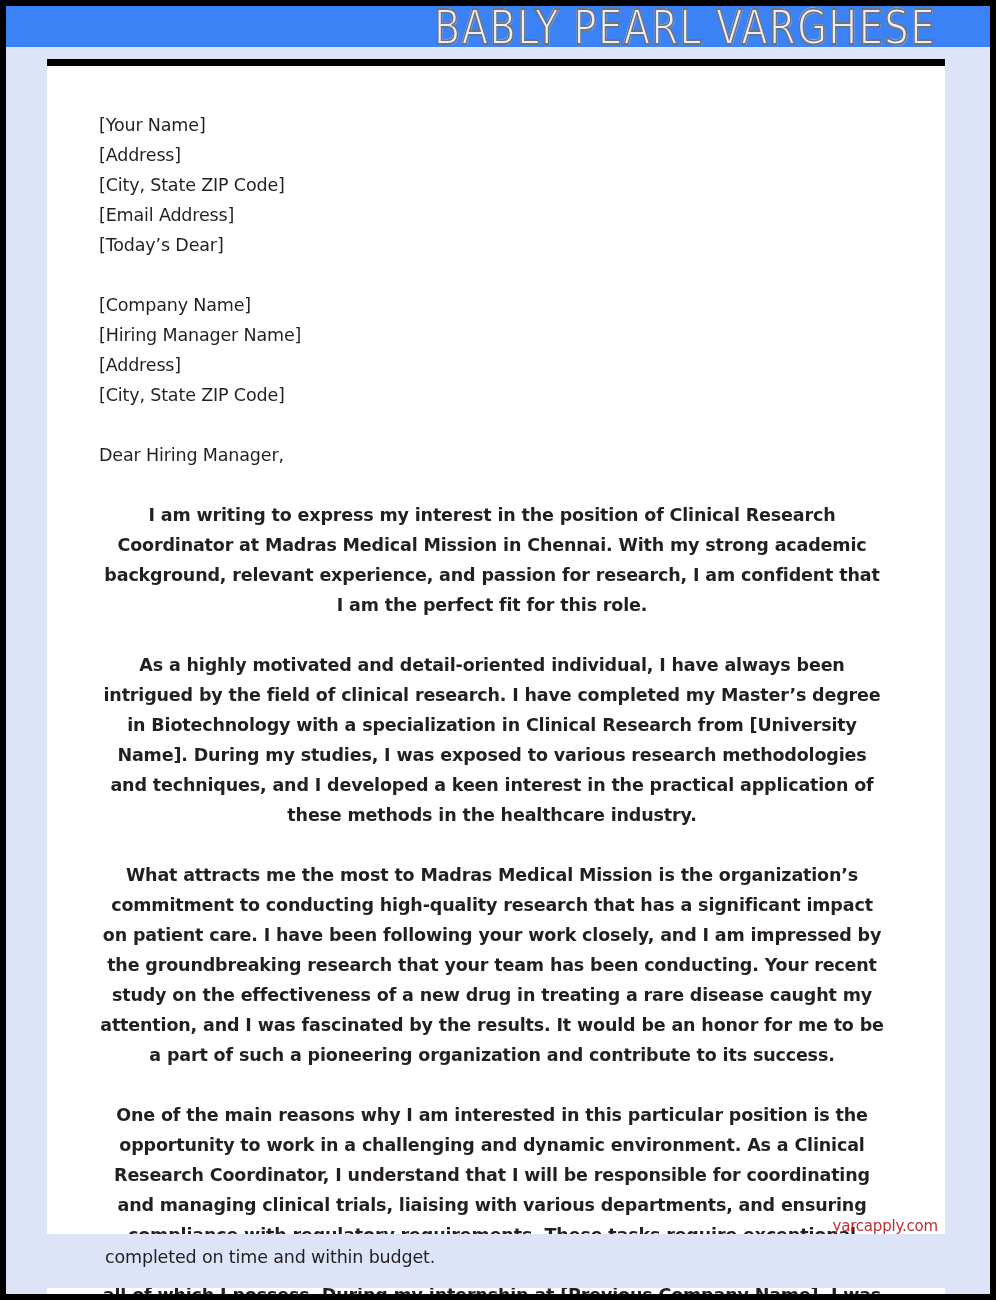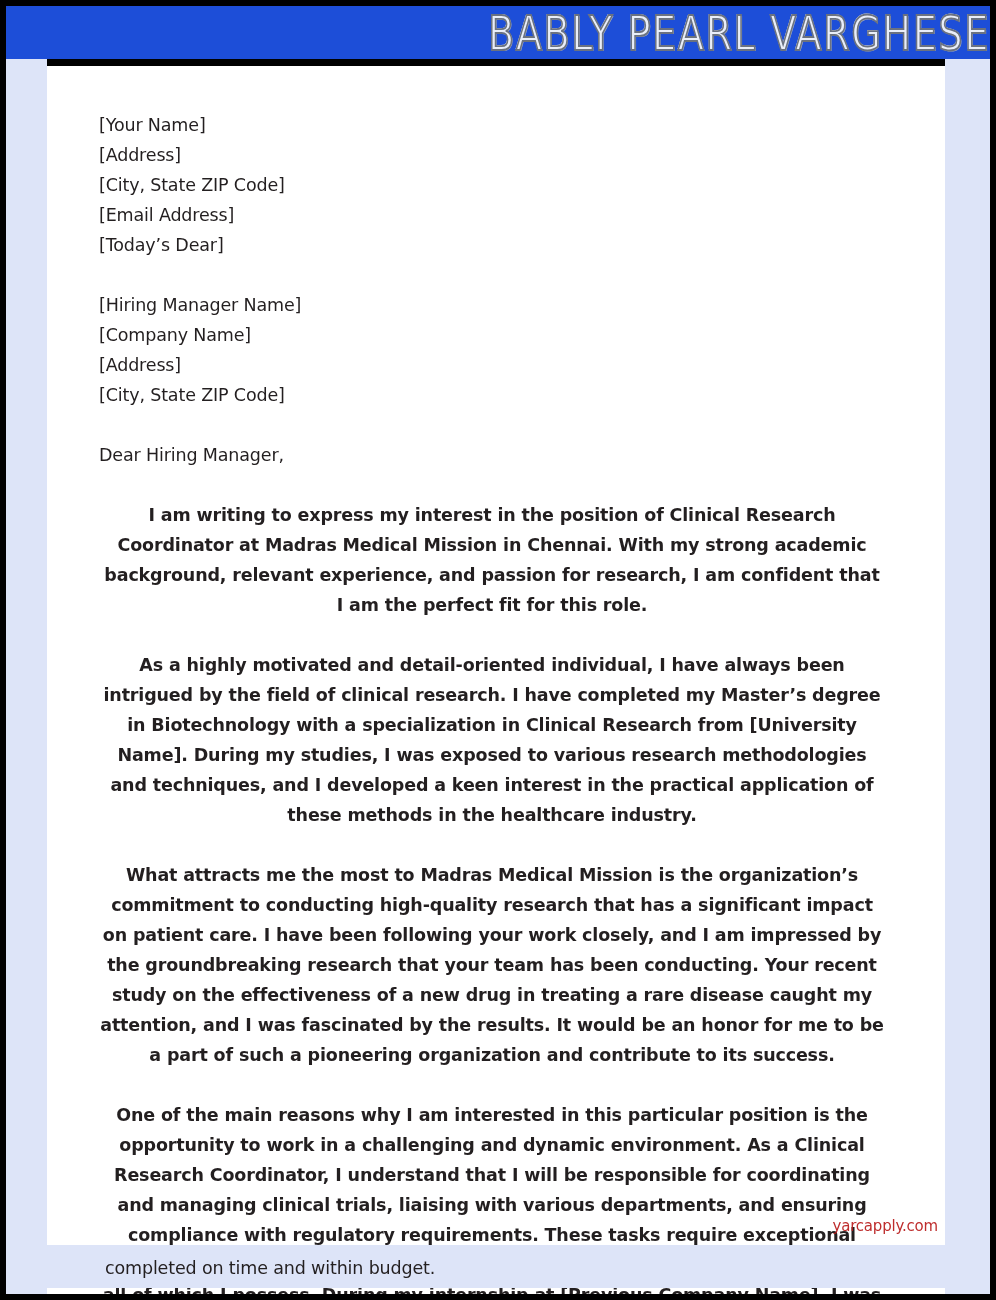--- a/index.html
+++ b/index.html
@@ -19,25 +19,26 @@
     overflow: hidden;
     font-family: "DejaVu Sans", sans-serif;
   }
 
   
   .header-band {
     position: absolute;
     top: 0;
     left: 0;
     right: 0;
-    height: 53px;
-    background: #1d4ed8;
+    height: 41px;
+    background: #3b82f6;
     display: flex;
     align-items: center;
     justify-content: flex-end;
+    padding-right: 54px;
     box-sizing: border-box;
   }
 
   .header-name {
     font-family: "DejaVu Sans", sans-serif;
     font-size: 40px;
     line-height: 40px;
     letter-spacing: 1.5px;
     font-weight: 400;
     color: #e9eef9;
@@ -97,21 +98,21 @@
   .para:last-child {
     margin-bottom: 0;
   }
 
   
   .bottom-band {
     position: absolute;
     left: 6px;
     right: 6px;
     bottom: 6px;
-    height: 43px;
+    height: 54px;
     background: #dde4f8;
     pointer-events: none;
     z-index: 5;
   }
 
   .bottom-band-text {
     position: absolute;
     left: 93px;
     top: 8px;
     font-family: "DejaVu Sans", sans-serif;
@@ -152,22 +153,22 @@
 
         <div class="addr-block">
           <span class="addr-line">[Your Name]</span>
           <span class="addr-line">[Address]</span>
           <span class="addr-line">[City, State ZIP Code]</span>
           <span class="addr-line">[Email Address]</span>
           <span class="addr-line">[Today’s Dear]</span>
         </div>
 
         <div class="addr-block">
+          <span class="addr-line">[Company Name]</span>
           <span class="addr-line">[Hiring Manager Name]</span>
-          <span class="addr-line">[Company Name]</span>
           <span class="addr-line">[Address]</span>
           <span class="addr-line">[City, State ZIP Code]</span>
         </div>
 
         <p class="salutation">Dear Hiring Manager,</p>
 
         <p class="para">I am writing to express my interest in the position of Clinical Research Coordinator at Madras Medical Mission in Chennai. With my strong academic background, relevant experience, and passion for research, I am confident that I am the perfect fit for this role.</p>
         <p class="para">As a highly motivated and detail-oriented individual, I have always been intrigued by the field of clinical research. I have completed my Master’s degree in Biotechnology with a specialization in Clinical Research from [University Name]. During my studies, I was exposed to various research methodologies and techniques, and I developed a keen interest in the practical application of these methods in the healthcare industry.</p>
         <p class="para">What attracts me the most to Madras Medical Mission is the organization’s commitment to conducting high-quality research that has a significant impact on patient care. I have been following your work closely, and I am impressed by the groundbreaking research that your team has been conducting. Your recent study on the effectiveness of a new drug in treating a rare disease caught my attention, and I was fascinated by the results. It would be an honor for me to be a part of such a pioneering organization and contribute to its success.</p>
         <p class="para">One of the main reasons why I am interested in this particular position is the opportunity to work in a challenging and dynamic environment. As a Clinical Research Coordinator, I understand that I will be responsible for coordinating and managing clinical trials, liaising with various departments, and ensuring compliance with regulatory requirements. These tasks require exceptional organizational skills, attention to detail, and the ability to multitask effectively - all of which I possess. During my internship at [Previous Company Name], I was responsible for coordinating a Phase III clinical trial, where I successfully managed to recruit and retain a large number of participants, ensuring that the study was</p>

